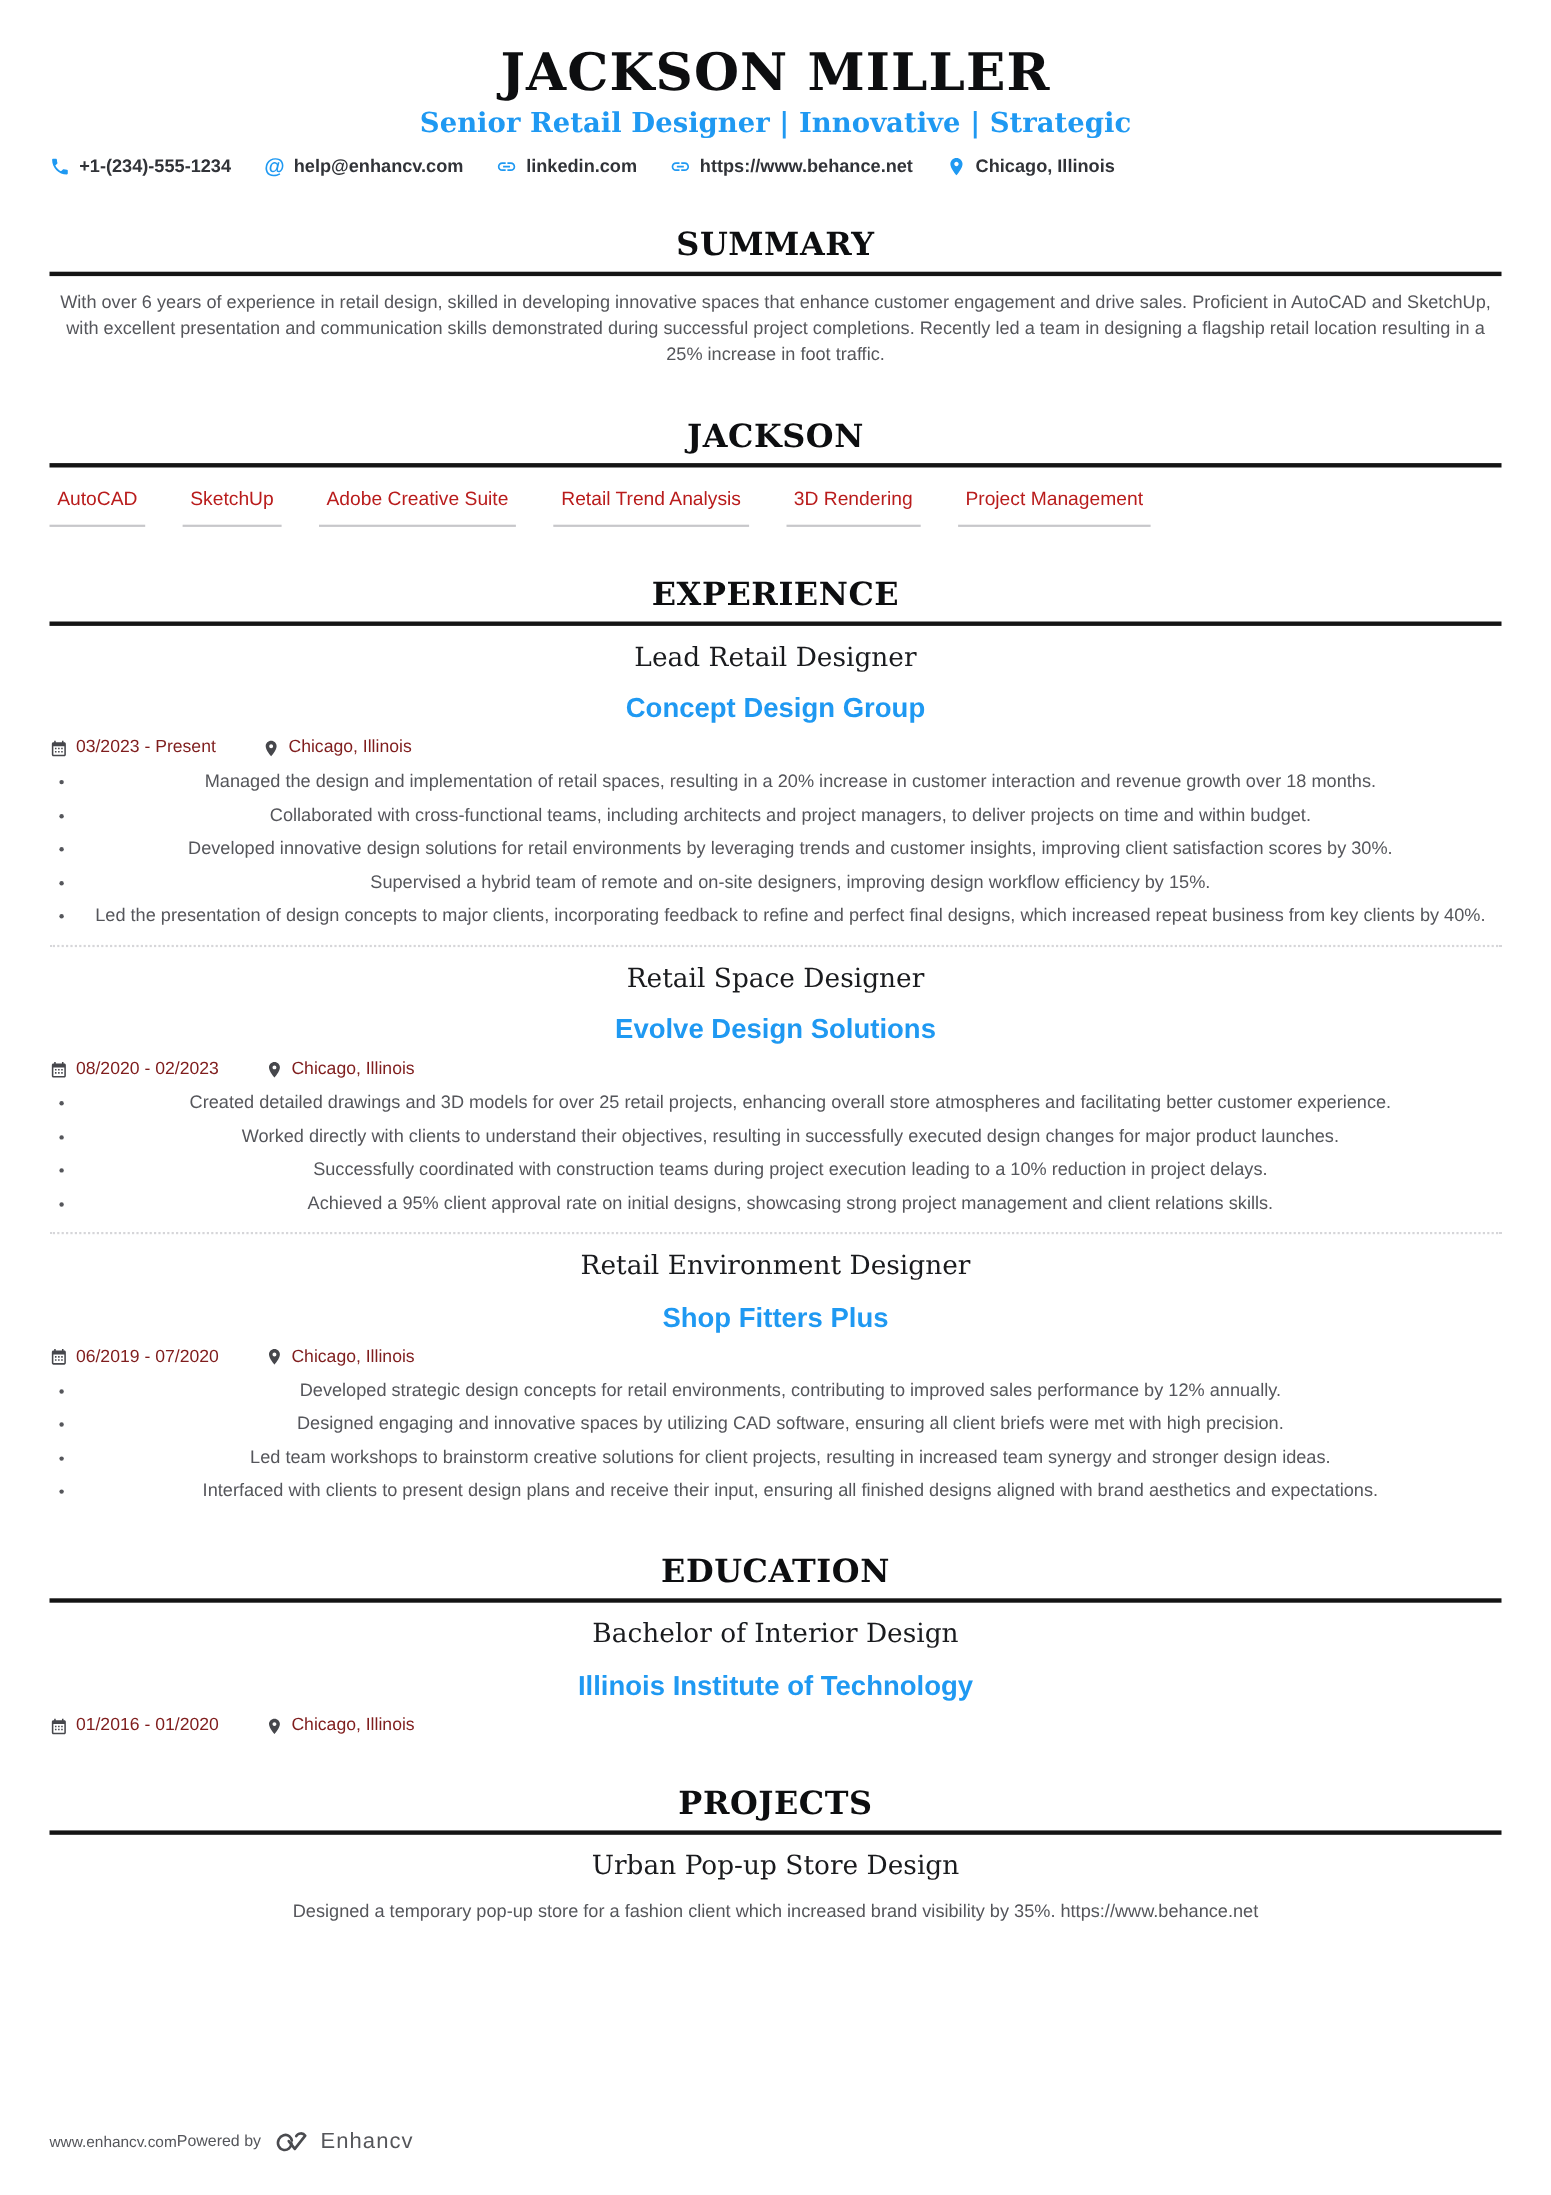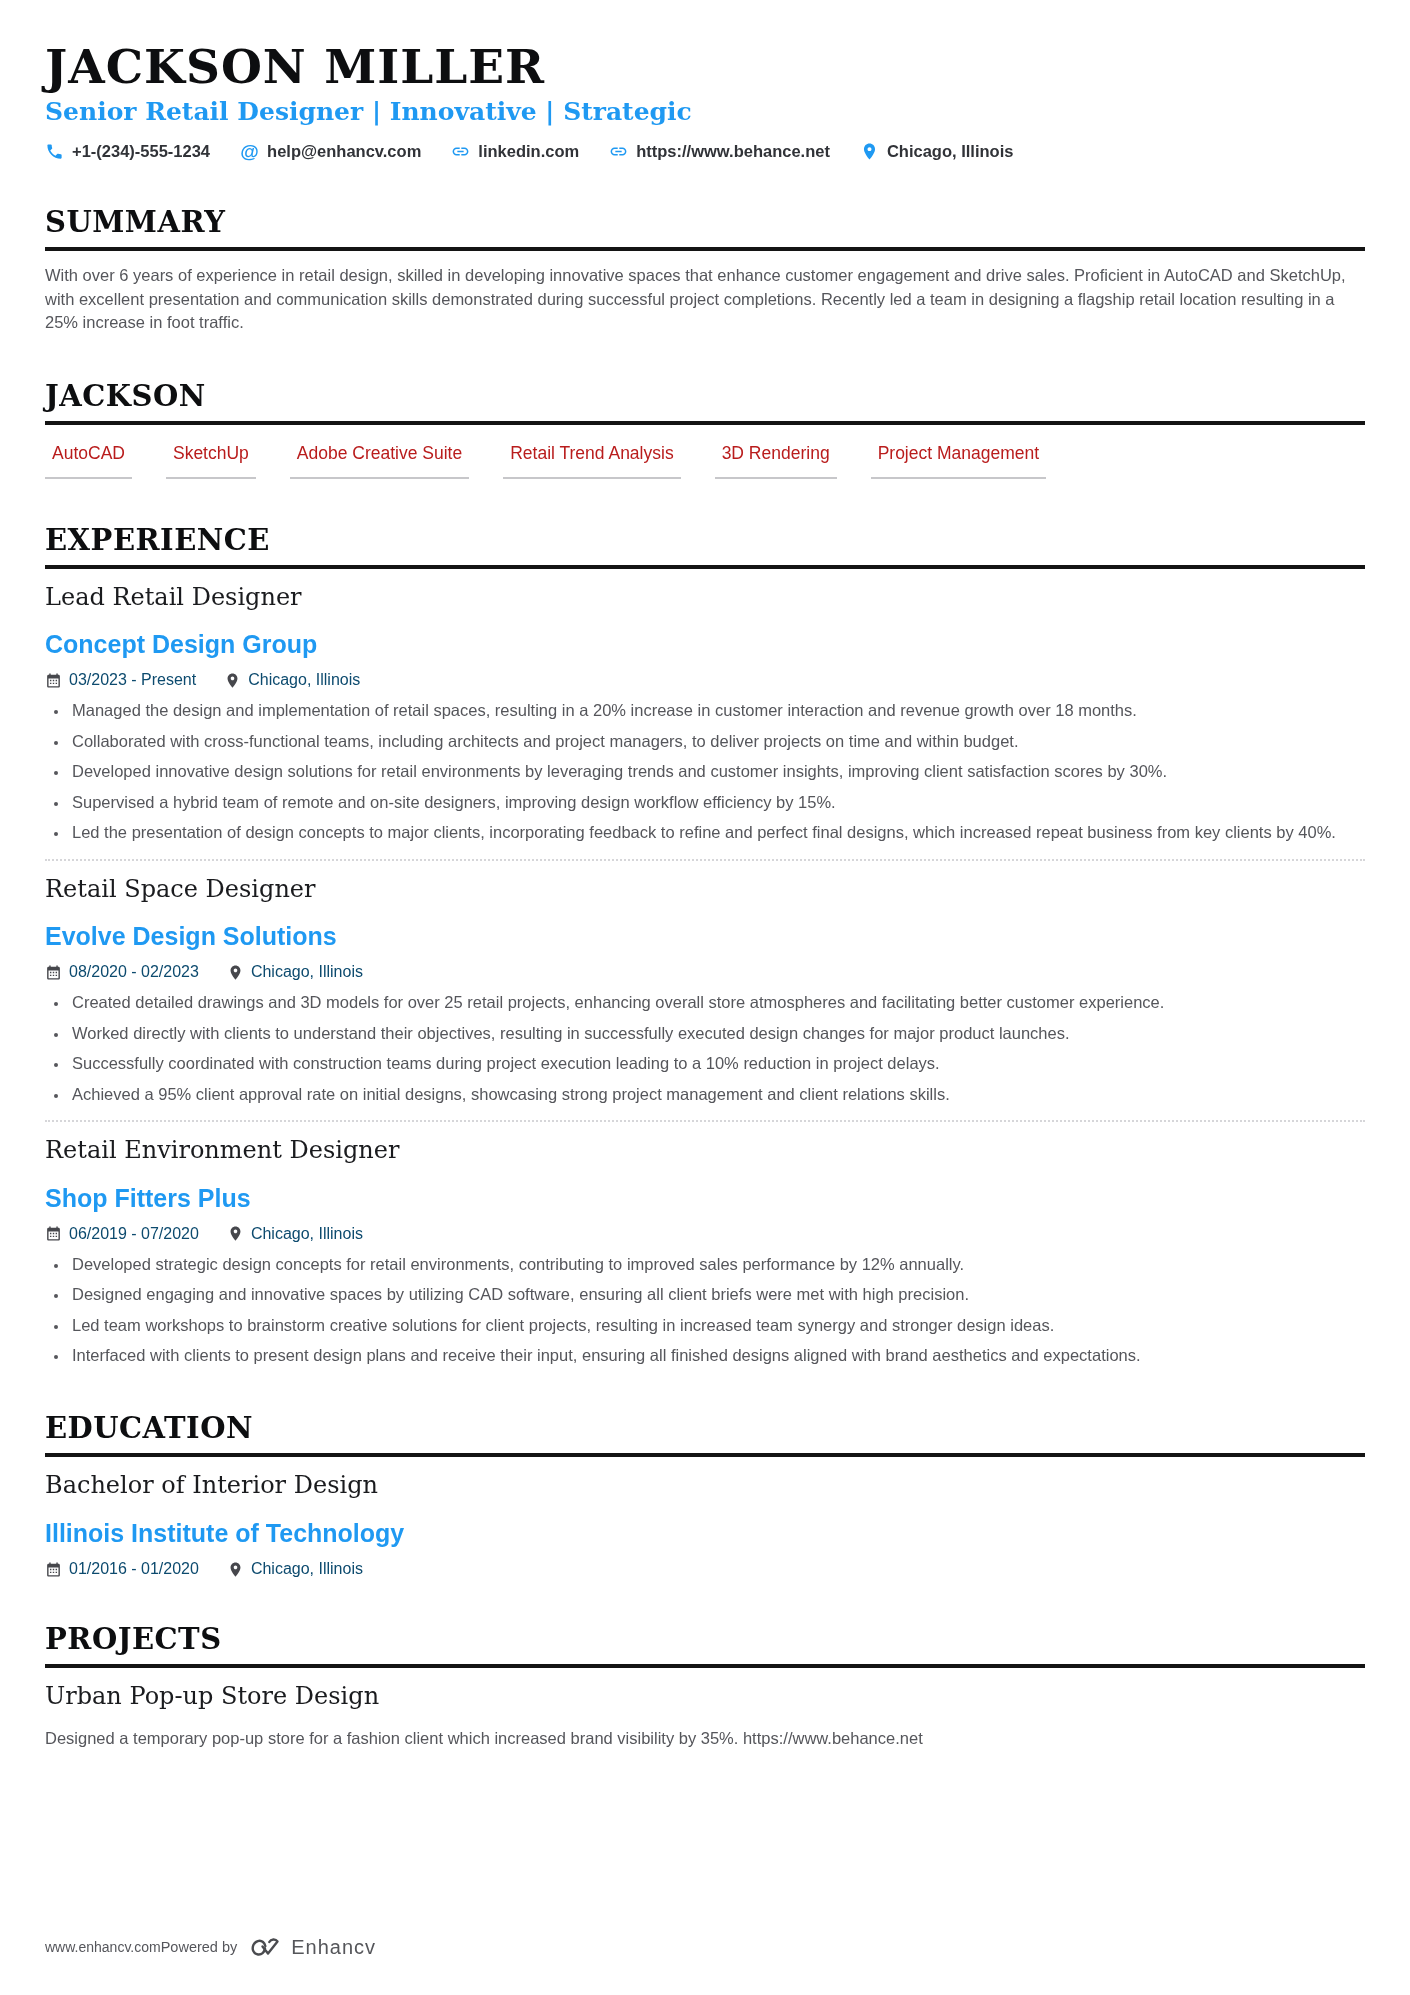--- a/index.html
+++ b/index.html
@@ -2,21 +2,21 @@
 <html><head>
 <meta charset="utf-8">
 <style>
   * { margin:0; padding:0; box-sizing:border-box; }
   html,body { background:#ffffff; }
   body {
     width:1410px; height:1995px; position:relative;
     font-family:"Liberation Sans", sans-serif;
     color:#55565b;
   }
-  .page { padding:42px 45px 0 45px; }
+  .page { padding:42px 45px 0 45px;text-align:center; }
 
   
   .name {
     font-family:"DejaVu Serif", serif; font-weight:700;
     font-size:47px; letter-spacing:1px; color:#0d0e10; line-height:1.05;
   }
   .headline {
     font-family:"DejaVu Serif", serif; font-weight:700;
     font-size:25px; color:#1f99f2; margin-top:6px;
   }
@@ -47,21 +47,21 @@
   }
 
   
   .entry { padding-top:14px; }
   .entry + .entry { border-top:2px dotted #d6d6d9; margin-top:14px; }
   .entry-title {
     font-family:"DejaVu Serif", serif; font-weight:400;
     font-size:24px; color:#1a1b1e; line-height:1.2;
   }
   .entry-company { font-size:25px; font-weight:700; color:#1f99f2; margin-top:19px; }
-  .meta-row { display:flex; align-items:center; gap:28px; margin-top:12px; font-size:16px; color:#0c4a6e; }
+  .meta-row { display:flex; align-items:center; gap:42px; margin-top:12px; font-size:16px; color:#7f1d1d; }
   .meta-item { display:flex; align-items:center; gap:7px; }
   .micon svg { width:17px; height:17px; display:block; }
   ul.bullets { margin:10px 0 4px 24px; }
   ul.bullets li { font-size:16.5px; line-height:1.42; color:#55565b; margin-top:7px; padding-left:3px; }
   ul.bullets li::marker { color:#55565b; font-size:14px; }
 
   .project-desc { font-size:16.5px; line-height:1.42; color:#55565b; margin-top:16px; }
 
   
   .footer {

